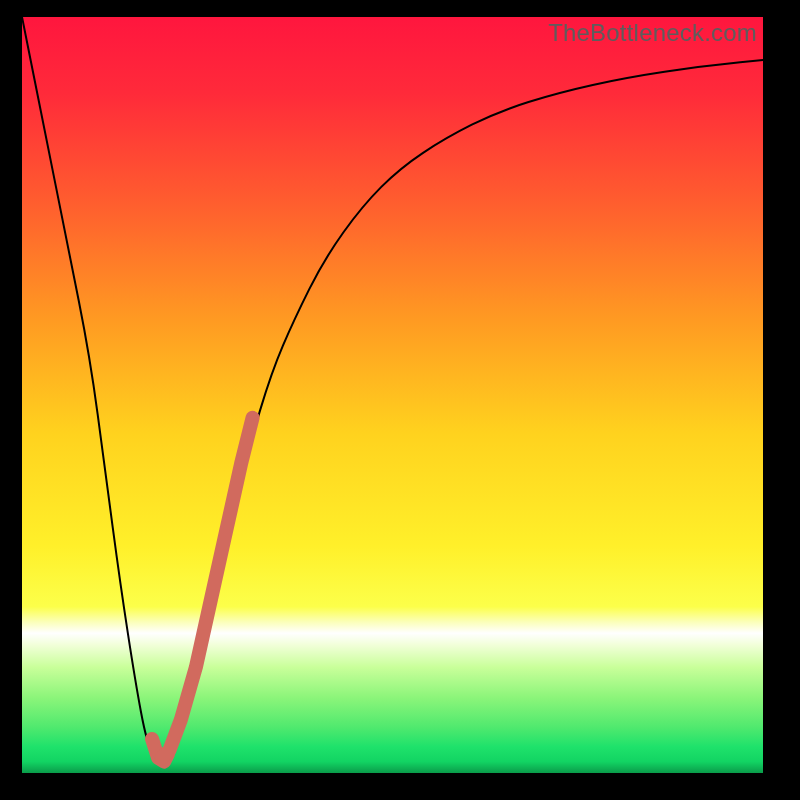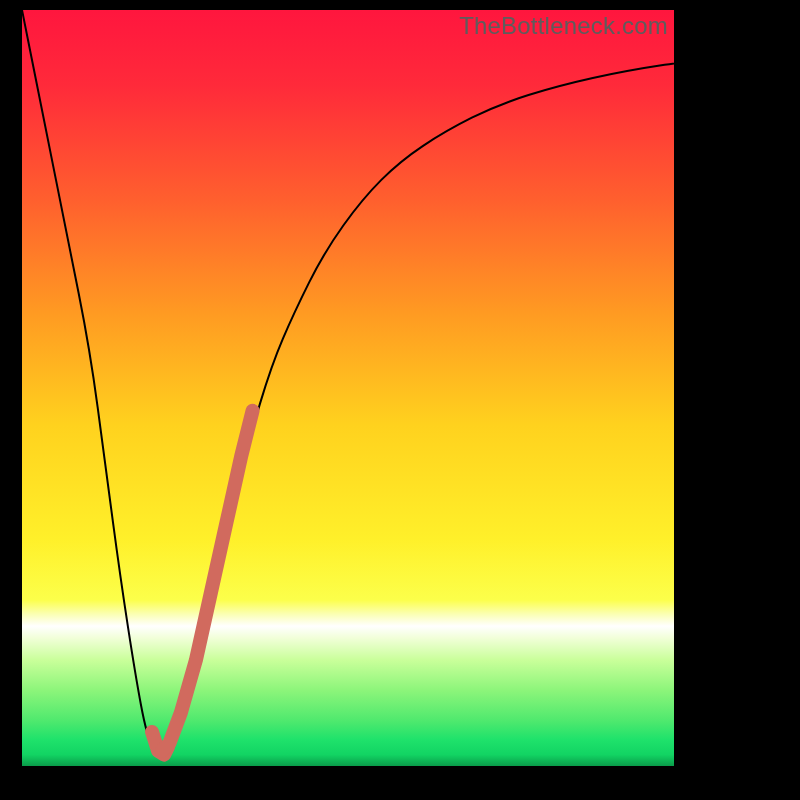--- a/index.html
+++ b/index.html
@@ -13,22 +13,22 @@
   }
   .frame {
     position: absolute;
     left: 0; top: 0;
     width: 800px; height: 800px;
     background: #000;
   }
   .plot {
     position: absolute;
     left: 22px;
-    top: 10px;
-    width: 652px;
+    top: 17px;
+    width: 741px;
     height: 756px;
     overflow: hidden;
   }
   .watermark {
     position: absolute;
     top: 2px;
     right: 6px;
     font-size: 24px;
     font-weight: 500;
     color: #5d5d5d;

